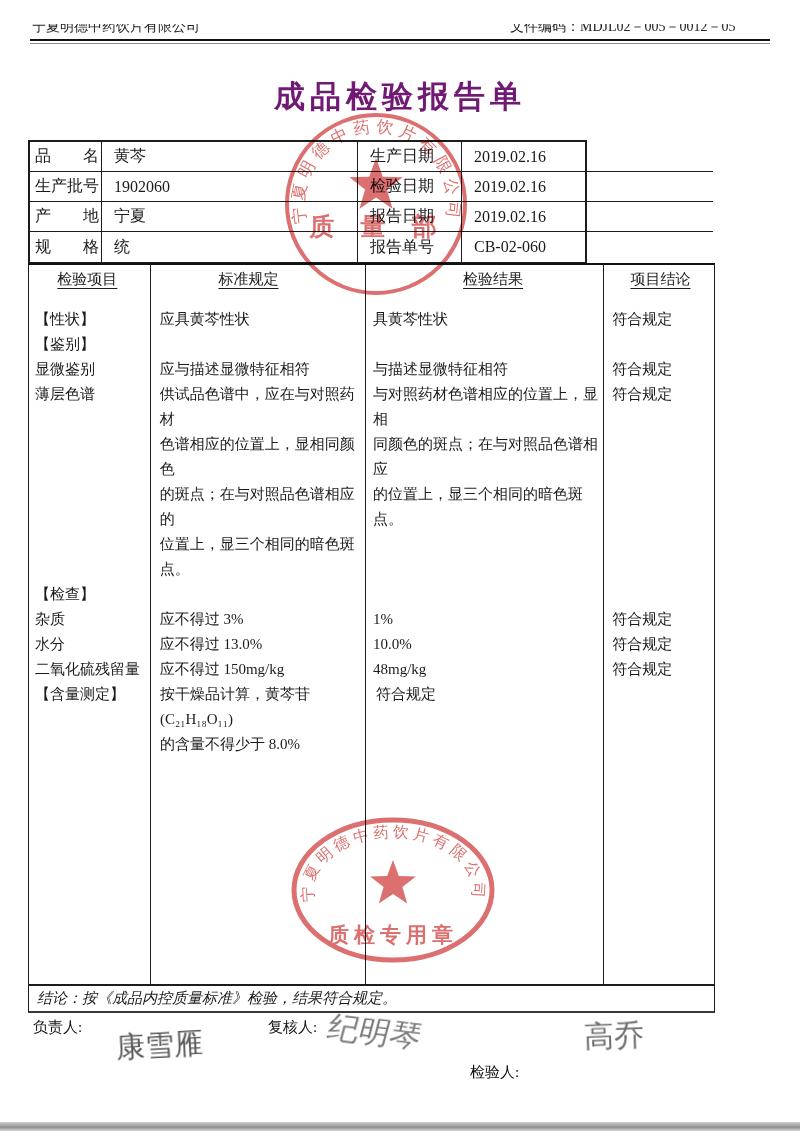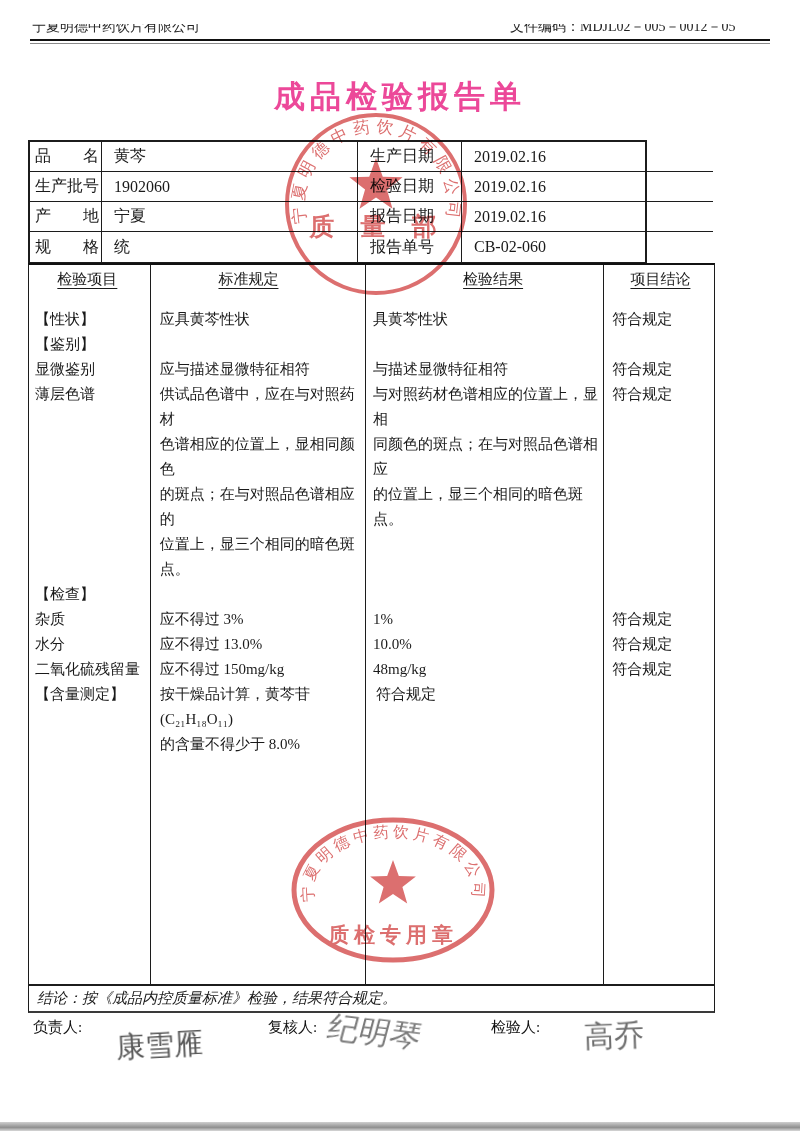--- a/index.html
+++ b/index.html
@@ -10,24 +10,24 @@
   
   .hdr-clip { position:absolute; top:24px; height:14px; overflow:hidden; }
   .hdr-clip .hdr-text { position:relative; top:-7px; font-size:14px; line-height:20px; color:#222; white-space:nowrap; }
   .hdr-left { left:32px; width:300px; }
   .hdr-right { left:510px; width:270px; }
   .rule-a { position:absolute; left:30px; top:39px; width:740px; height:2px; background:#111; }
   .rule-b { position:absolute; left:30px; top:43px; width:740px; height:1px; background:#8a8a8a; }
 
   
   .title { position:absolute; left:0; top:76px; width:100%; text-align:center;
-           font-size:31px; font-weight:700; letter-spacing:5px; color:#ec4899; }
-
-  
-  .info-table { position:absolute; left:28px; top:140px; width:619px; height:124px;
+           font-size:31px; font-weight:700; letter-spacing:5px; color:#701a75; }
+
+  
+  .info-table { position:absolute; left:28px; top:140px; width:559px; height:124px;
                 border:2px solid #1c1c1c; display:grid;
                 grid-template-columns:72px 256px 104px 251px;
                 grid-template-rows:repeat(4,1fr); font-size:16px; }
   .info-table > div { display:flex; align-items:center; border-bottom:1px solid #1c1c1c; }
   .info-table > div.r4 { border-bottom:none; }
   .info-table > div.c1, .info-table > div.c2, .info-table > div.c3 { border-right:1px solid #1c1c1c; }
   .info-table .lab { padding-left:5px; }
   .info-table .val { padding-left:12px; }
 
   
@@ -45,21 +45,21 @@
   .c-result { width:238px; padding:0 0 0 8px; white-space:pre-line; }
   .c-conclusion { width:112px; padding-left:10px; }
 
   
   .conclusion-box { position:absolute; left:28px; top:985px; width:687px; height:28px;
                     border:1px solid #1c1c1c; border-bottom:2px solid #3a3a3a;
                     display:flex; align-items:center; padding-left:8px; font-size:15px; background:#fff;font-style:italic; }
 
   
   .sig-label { position:absolute; top:1018px; font-size:15px; color:#111; }
-  .sig-1 { left:33px; } .sig-2 { left:268px; } .sig-3 { left:491px; }
+  .sig-1 { left:33px; } .sig-2 { left:268px; } .sig-3 { left:470px;margin-top:45px; }
   .handwriting { position:absolute; color:#585858; filter:blur(0.3px); white-space:nowrap; }
   .hw-1 { left:116px; top:1026px; font-size:29px; transform:rotate(-3deg); }
   .hw-2 { left:328px; top:1012px; font-size:31px; color:#7a7a7a; transform:rotate(7deg) skewX(-8deg); }
   .hw-3 { left:584px; top:1016px; font-size:30px; color:#6e6e6e; transform:rotate(-2deg); }
 
   
   .stamp { position:absolute; mix-blend-mode:multiply; opacity:0.82; pointer-events:none; }
   .stamp-top { left:268px; top:104px; }
   .stamp-bottom { left:278px; top:812px; }
 

